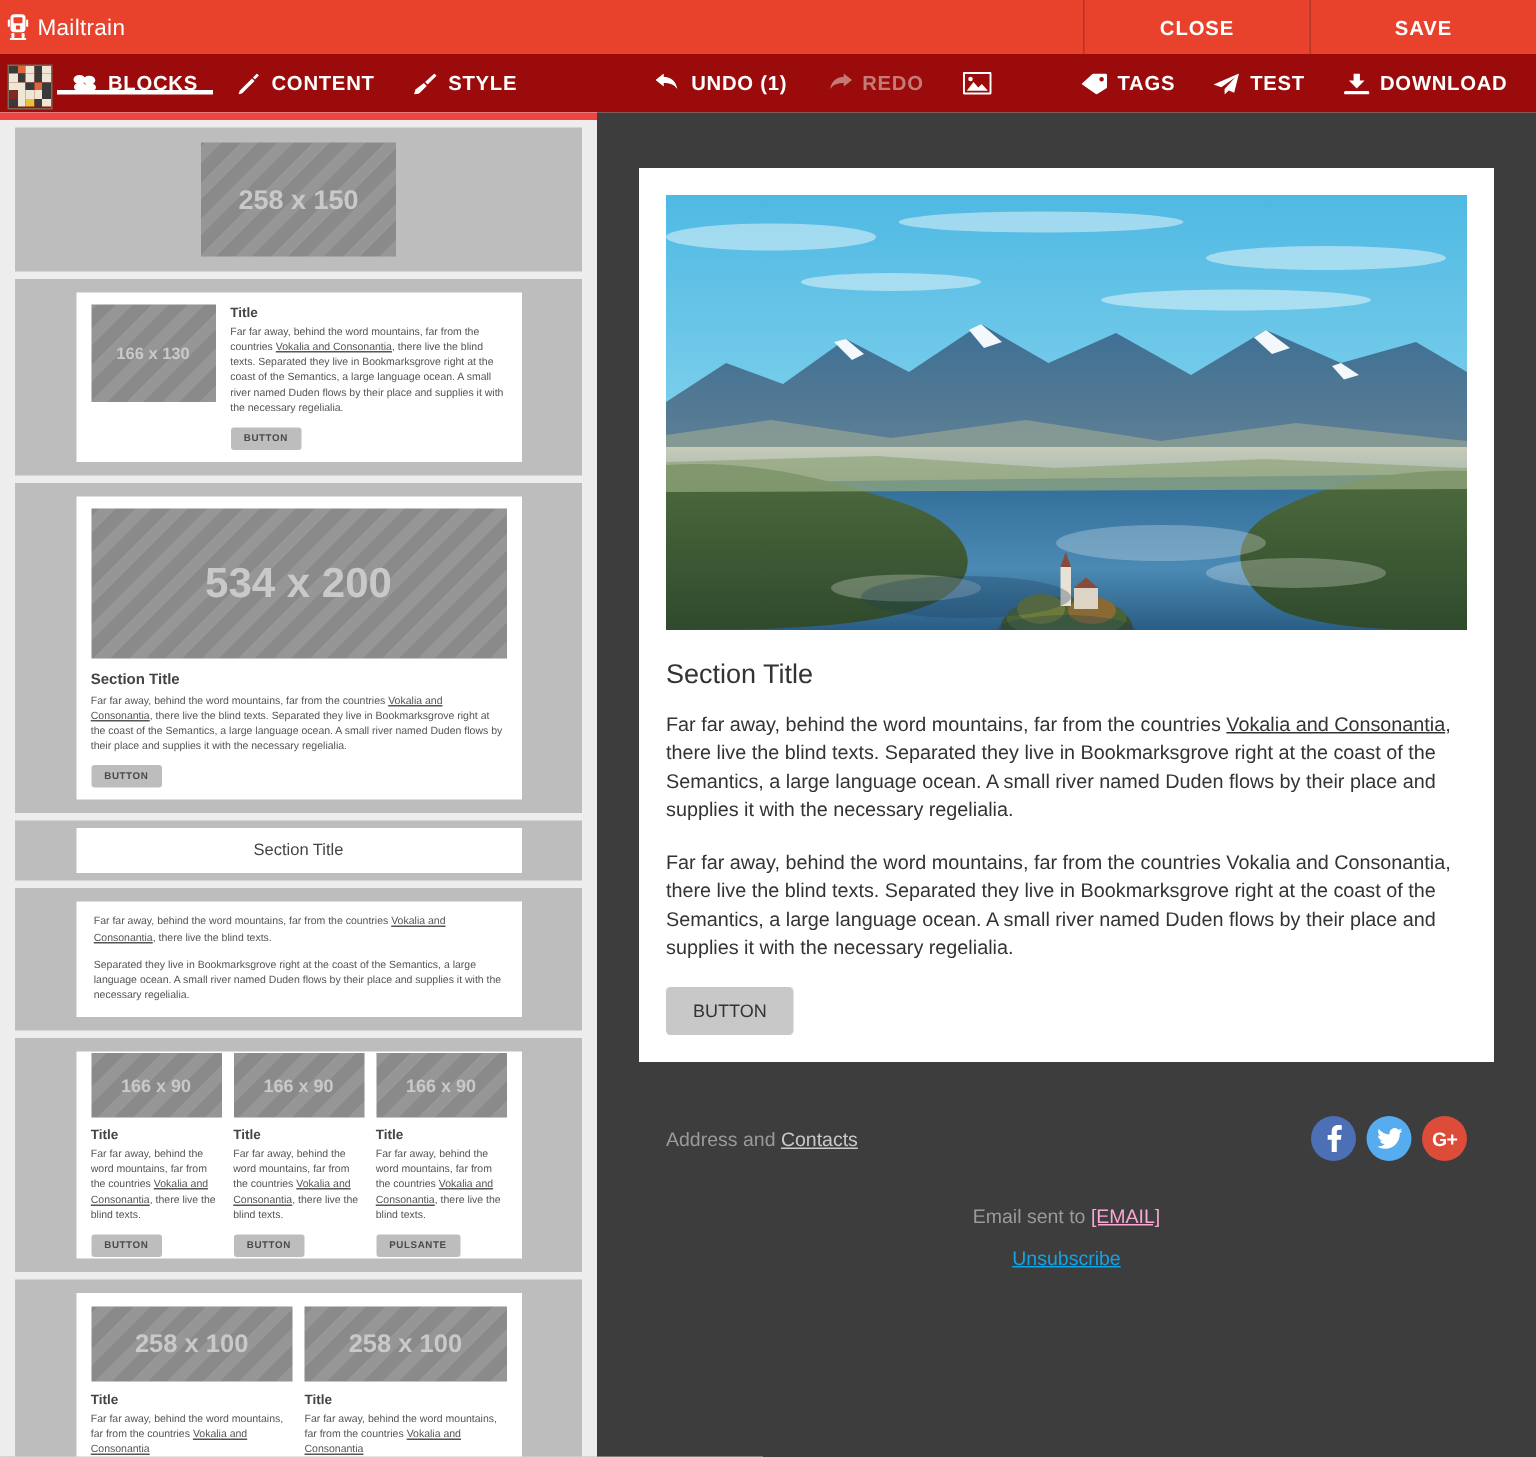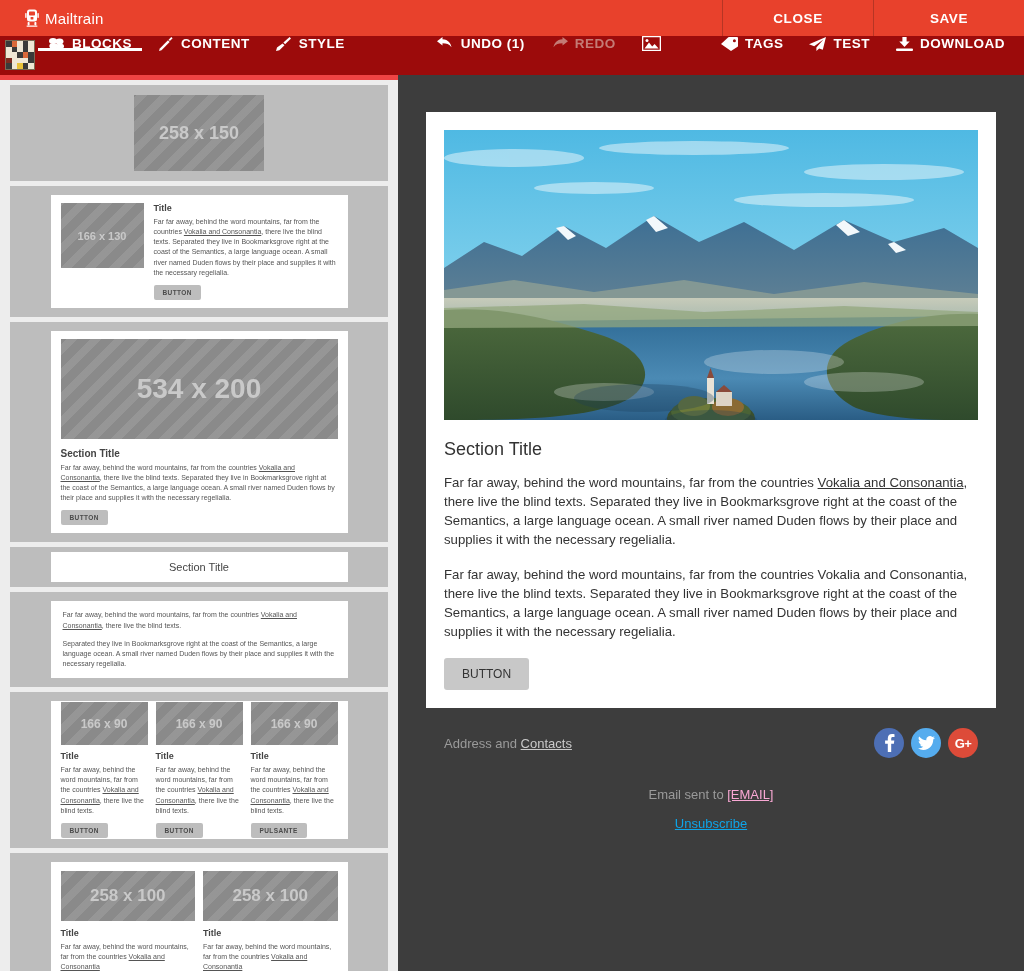--- a/index.html
+++ b/index.html
@@ -9,35 +9,35 @@
     overflow: hidden; background: #ededed;
   }
 
   
   .topbar {
     position: absolute; top: 0; left: 0; width: 1024px; height: 36px;
     background: #e8412c; display: flex; align-items: stretch;
   }
   .brand {
     display: flex; align-items: center; gap: 5px;
-    padding-left: 24px; flex: 1 1 auto;
+    padding-left: 4px; flex: 1 1 auto;
     color: #fff; font-size: 15px; letter-spacing: .2px;
   }
   .brand-icon { width: 16px; height: 18px; position: relative; display:block; }
   .topbar-actions { display: flex; align-items: stretch; }
   .topbar-btn {
     width: 151px; display: flex; align-items: center; justify-content: center;
     color: #fff; font-size: 13.5px; font-weight: bold; letter-spacing: .6px;
     border-left: 1px solid #b63524; cursor: pointer; user-select: none;
   }
 
   
   .toolbar {
     position: absolute; top: 36px; left: 0; width: 1024px; height: 39px;
-    background: #9c0b0b; display: flex; align-items: flex-start;
+    background: #9c0b0b; display: flex; align-items: center;
   }
   .mosaic {
     width: 30px; height: 30px; margin: 4px 0 0 5px;
     display: grid; grid-template-columns: repeat(5, 1fr); grid-template-rows: repeat(5, 1fr);
     border: 1px solid #7a6a55; flex: 0 0 auto;
   }
   .tb-group { display: flex; align-items: stretch; }
   .tb-item {
     display: flex; align-items: center; gap: 7px;
     padding: 0 13px; color: #fff; font-size: 13.5px; font-weight: bold;
@@ -91,21 +91,21 @@
   }
   .sect-title { font-size: 18px; color: #333; margin: 19px 0 13px; font-weight: normal; }
   .m-text { font-size: 13.2px; line-height: 1.45; color: #333; margin-bottom: 15px; }
   .m-text a { color: #333; text-decoration: underline; }
   .m-btn {
     display: inline-block; background: #c8c8c8; color: #333;
     font-size: 12px; padding: 9px 18px; border-radius: 3px; margin-top: 2px;
     cursor: pointer;
   }
 
-  .mail-footer { width: 570px; margin: 0 auto; padding: 20px 18px 0; }
+  .mail-footer { width: 570px; margin: 16px auto; padding: 20px 18px 0; }
   .foot-row { display: flex; align-items: center; justify-content: space-between; }
   .foot-addr { color: #9a9a9a; font-size: 13px; }
   .foot-addr a { color: #c9c9c9; text-decoration: underline; }
   .socials { display: flex; gap: 7px; }
   .soc {
     width: 30px; height: 30px; border-radius: 50%;
     display: flex; align-items: center; justify-content: center;
     color: #fff; font-weight: bold; cursor: pointer;
   }
   .foot-center { text-align: center; margin-top: 29px; color: #9a9a9a; font-size: 13px; }

